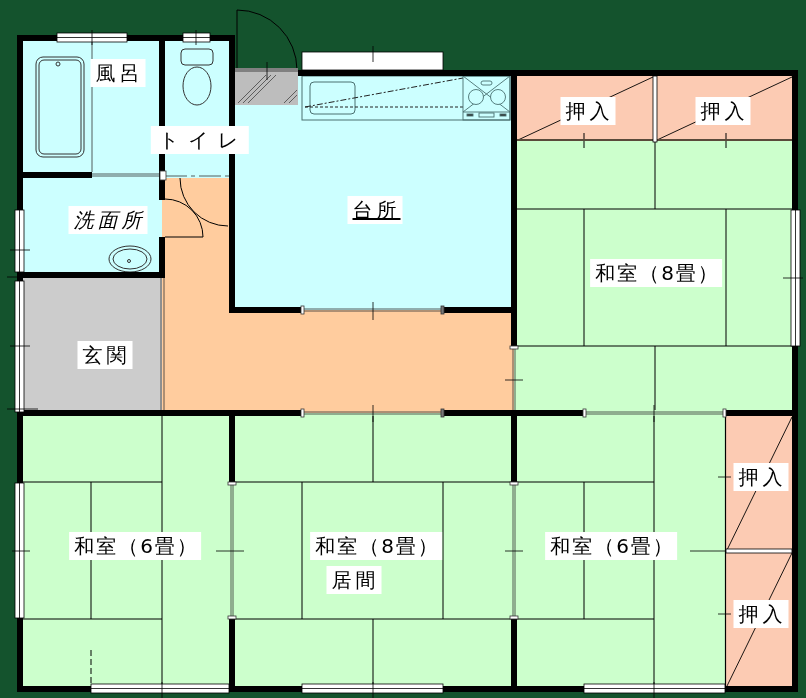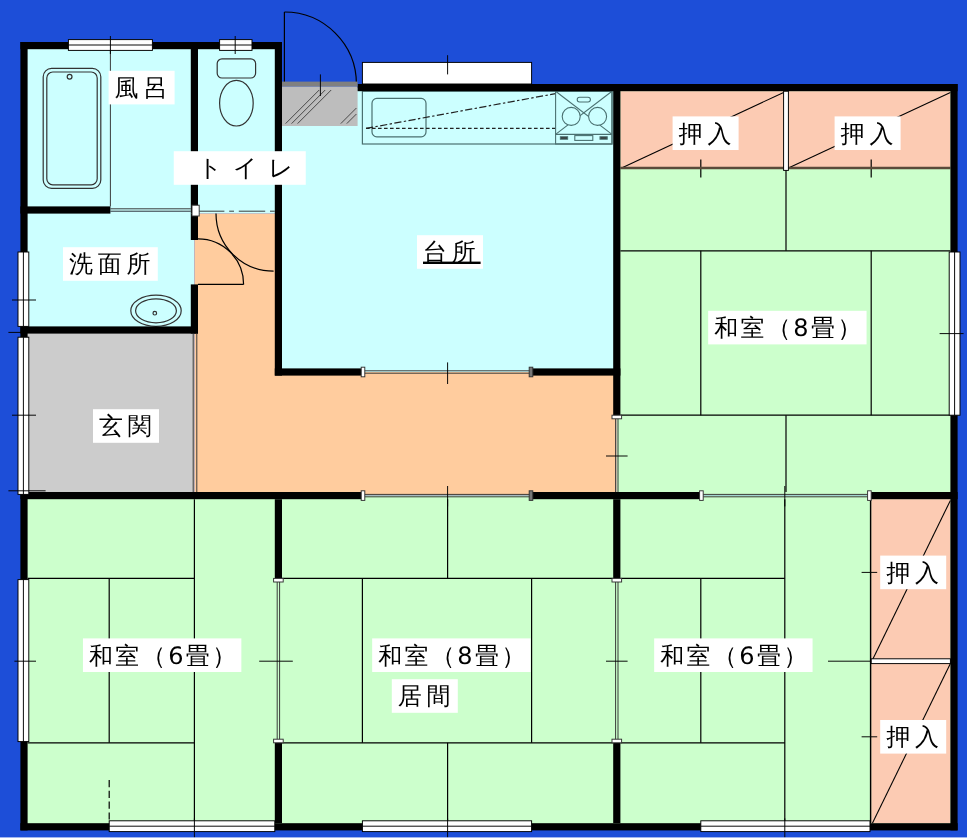--- a/index.html
+++ b/index.html
@@ -1,37 +1,37 @@
 <!DOCTYPE html>
 <html><head>
 <meta charset="utf-8">
 <style>
   html, body { margin: 0; padding: 0; background: #ffffff; }
   #plan {
     position: relative;
     width: 806px;
     height: 698px;
     overflow: hidden;
-    background: #1d4ed8;
+    background: #14532d;
     font-family: "DejaVu Sans", "Liberation Sans", sans-serif;
   }
   #plan svg { position: absolute; left: 0; top: 0; }
   .lbl {
     position: absolute;
     transform: translate(-50%, -50%);
     background: #ffffff;
     color: #000000;
     font-size: 20px;
     line-height: 26px;
     padding: 1px 2px 1px 5px;
     white-space: nowrap;
     letter-spacing: 4px;
   }
   .lbl.wide { letter-spacing: 2px; }
-  .lbl.toilet { letter-spacing: 9px; padding-left: 20px; }
+  .lbl.toilet { letter-spacing: 9px; padding-left: 8px; }
 </style>
 </head>
 <body>
 
 <div id="plan">
 <svg width="806" height="698" viewBox="0 0 806 698">
 
   <g>
     <rect fill="#ccffff" x="20" y="38" width="142" height="138"></rect>
     <rect fill="#ccffff" x="162" y="38" width="70" height="140"></rect>
@@ -277,21 +277,21 @@
     <line x1="216" y1="551" x2="244" y2="551"></line>
     <line x1="505" y1="551" x2="523" y2="551"></line>
     <line x1="690" y1="551" x2="726" y2="551"></line>
     <line x1="718" y1="477" x2="731" y2="477"></line>
     <line x1="718" y1="614" x2="731" y2="614"></line>
   </g>
 </svg>
 
   <div class="lbl" style="left:118px; top:73px;">風呂</div>
   <div class="lbl toilet" style="left:200px; top:140px;">トイレ</div>
-  <div class="lbl" style="left:92px; top:220px;">洗面所</div>
+  <div class="lbl" style="left:108px; top:220px;font-style:italic;">洗面所</div>
   <div class="lbl" style="left:375px; top:210px;text-decoration:underline;">台所</div>
   <div class="lbl" style="left:105px; top:355px;">玄関</div>
 
   <div class="lbl" style="left:588px; top:111px;">押入</div>
   <div class="lbl" style="left:723px; top:111px;">押入</div>
   <div class="lbl wide" style="left:656px; top:273px;">和室（8畳）</div>
 
   <div class="lbl wide" style="left:135px; top:546px;">和室（6畳）</div>
   <div class="lbl wide" style="left:376px; top:546px;">和室（8畳）</div>
   <div class="lbl" style="left:354px; top:580px;">居間</div>

